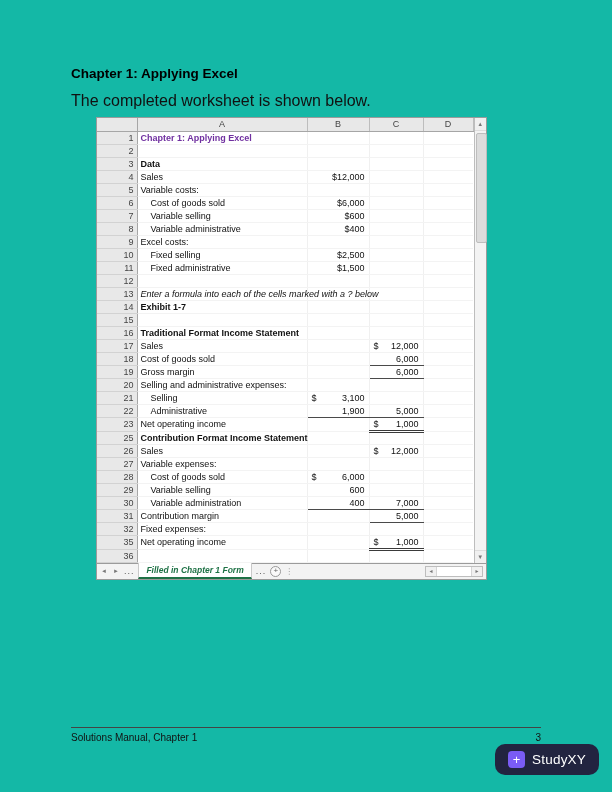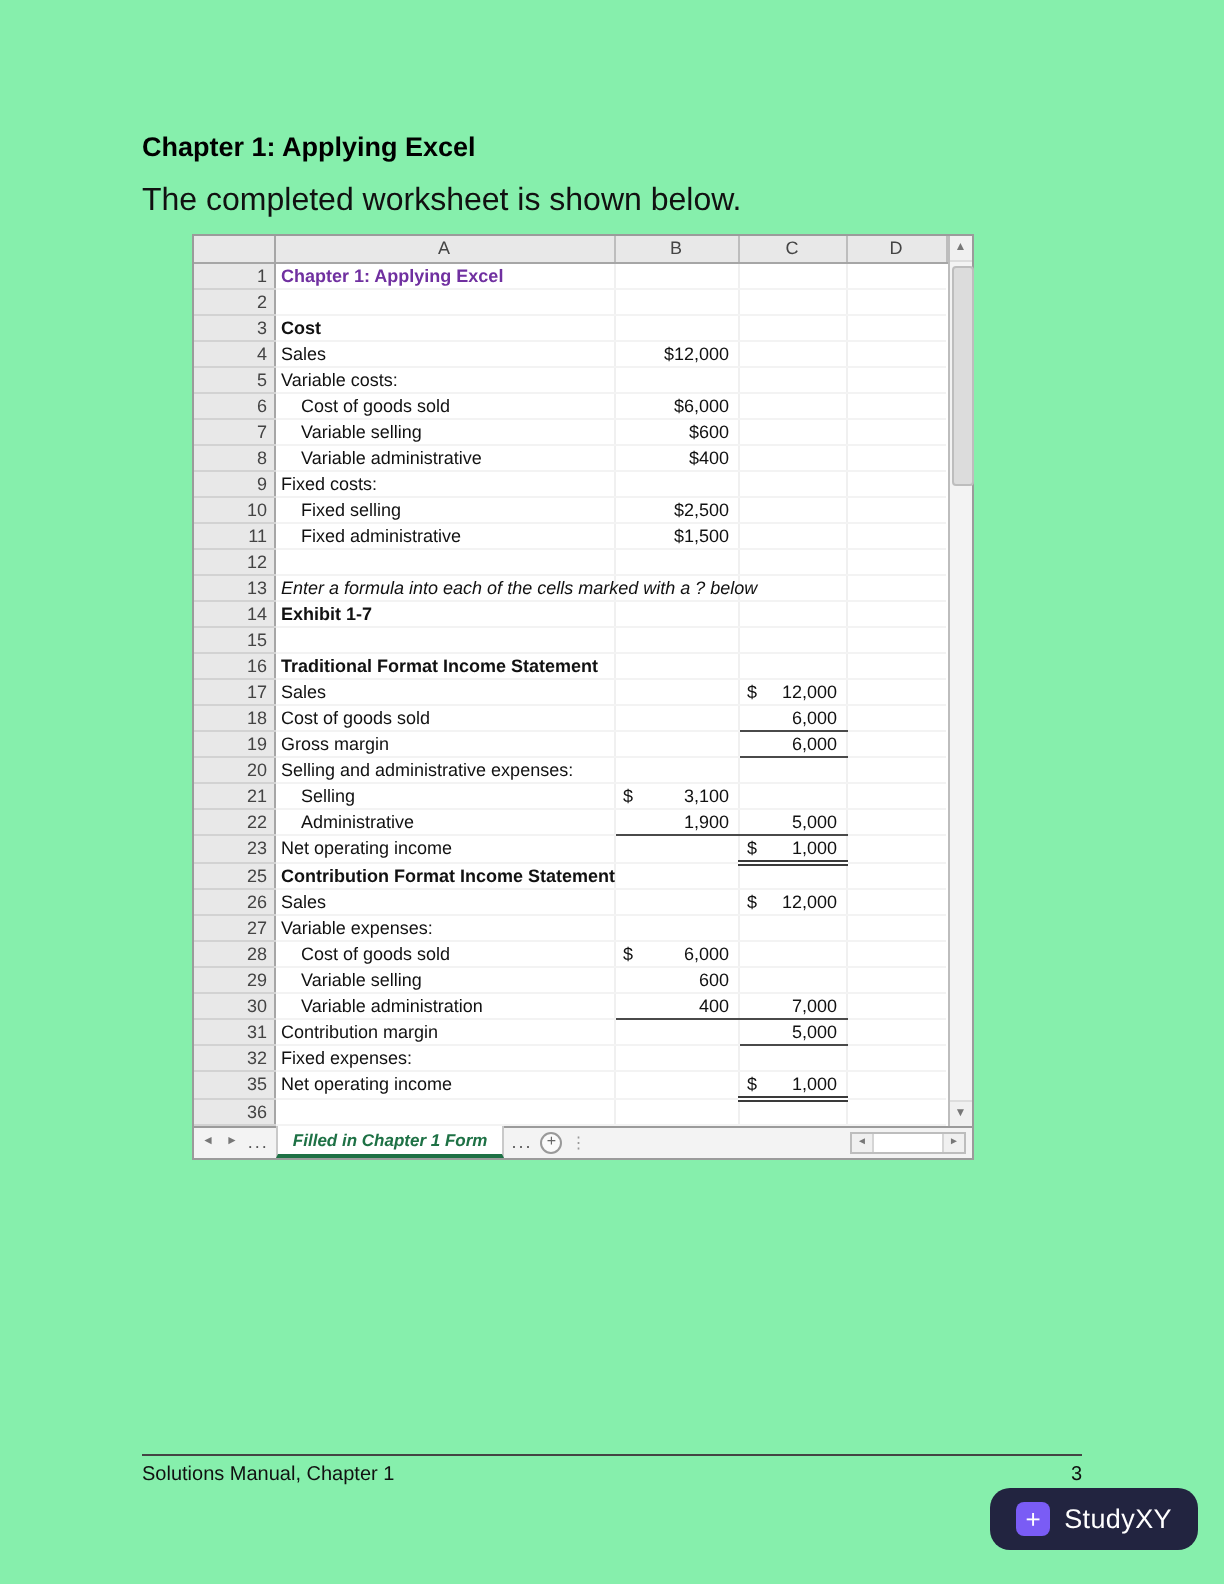--- a/index.html
+++ b/index.html
@@ -1,18 +1,18 @@
 <!DOCTYPE html>
 <html><head>
 <meta charset="utf-8">
 <style>
   * { margin:0; padding:0; box-sizing:border-box; }
   html,body { width:612px; height:792px; background:#ffffff; overflow:hidden;
               font-family:"Liberation Sans", sans-serif; color:#111; }
-  .page { position:absolute; inset:0; background:#86efac; }
+  .page { position:absolute; inset:0; background:#14b8a6; }
 
   .h-title { position:absolute; left:71px; top:66px; font-size:13.5px; font-weight:bold; color:#000; }
   .intro   { position:absolute; left:71px; top:92px; font-size:16px; color:#111; }
 
   
   .sheet { position:absolute; left:96px; top:117px; width:391px; border:1px solid #9b9b9b; background:#fff; }
   .grid-wrap { display:flex; }
   table.grid { border-collapse:collapse; table-layout:fixed; width:376px; }
   table.grid td { height:13px; line-height:12px; font-size:9px; overflow:visible; }
 
@@ -113,21 +113,21 @@
             </tr>
             <tr>
               <td class="rn">2</td>
               <td class="ca"></td>
               <td class="cnum"></td>
               <td class="cnum"></td>
               <td class="cd"></td>
             </tr>
             <tr>
               <td class="rn">3</td>
-              <td class="ca b">Cost</td>
+              <td class="ca b">Data</td>
               <td class="cnum"></td>
               <td class="cnum"></td>
               <td class="cd"></td>
             </tr>
             <tr>
               <td class="rn">4</td>
               <td class="ca">Sales</td>
               <td class="cnum"><span>$12,000</span></td>
               <td class="cnum"></td>
               <td class="cd"></td>
@@ -155,21 +155,21 @@
             </tr>
             <tr>
               <td class="rn">8</td>
               <td class="ca ind">Variable administrative</td>
               <td class="cnum"><span>$400</span></td>
               <td class="cnum"></td>
               <td class="cd"></td>
             </tr>
             <tr>
               <td class="rn">9</td>
-              <td class="ca">Fixed costs:</td>
+              <td class="ca">Excel costs:</td>
               <td class="cnum"></td>
               <td class="cnum"></td>
               <td class="cd"></td>
             </tr>
             <tr>
               <td class="rn">10</td>
               <td class="ca ind">Fixed selling</td>
               <td class="cnum"><span>$2,500</span></td>
               <td class="cnum"></td>
               <td class="cd"></td>

